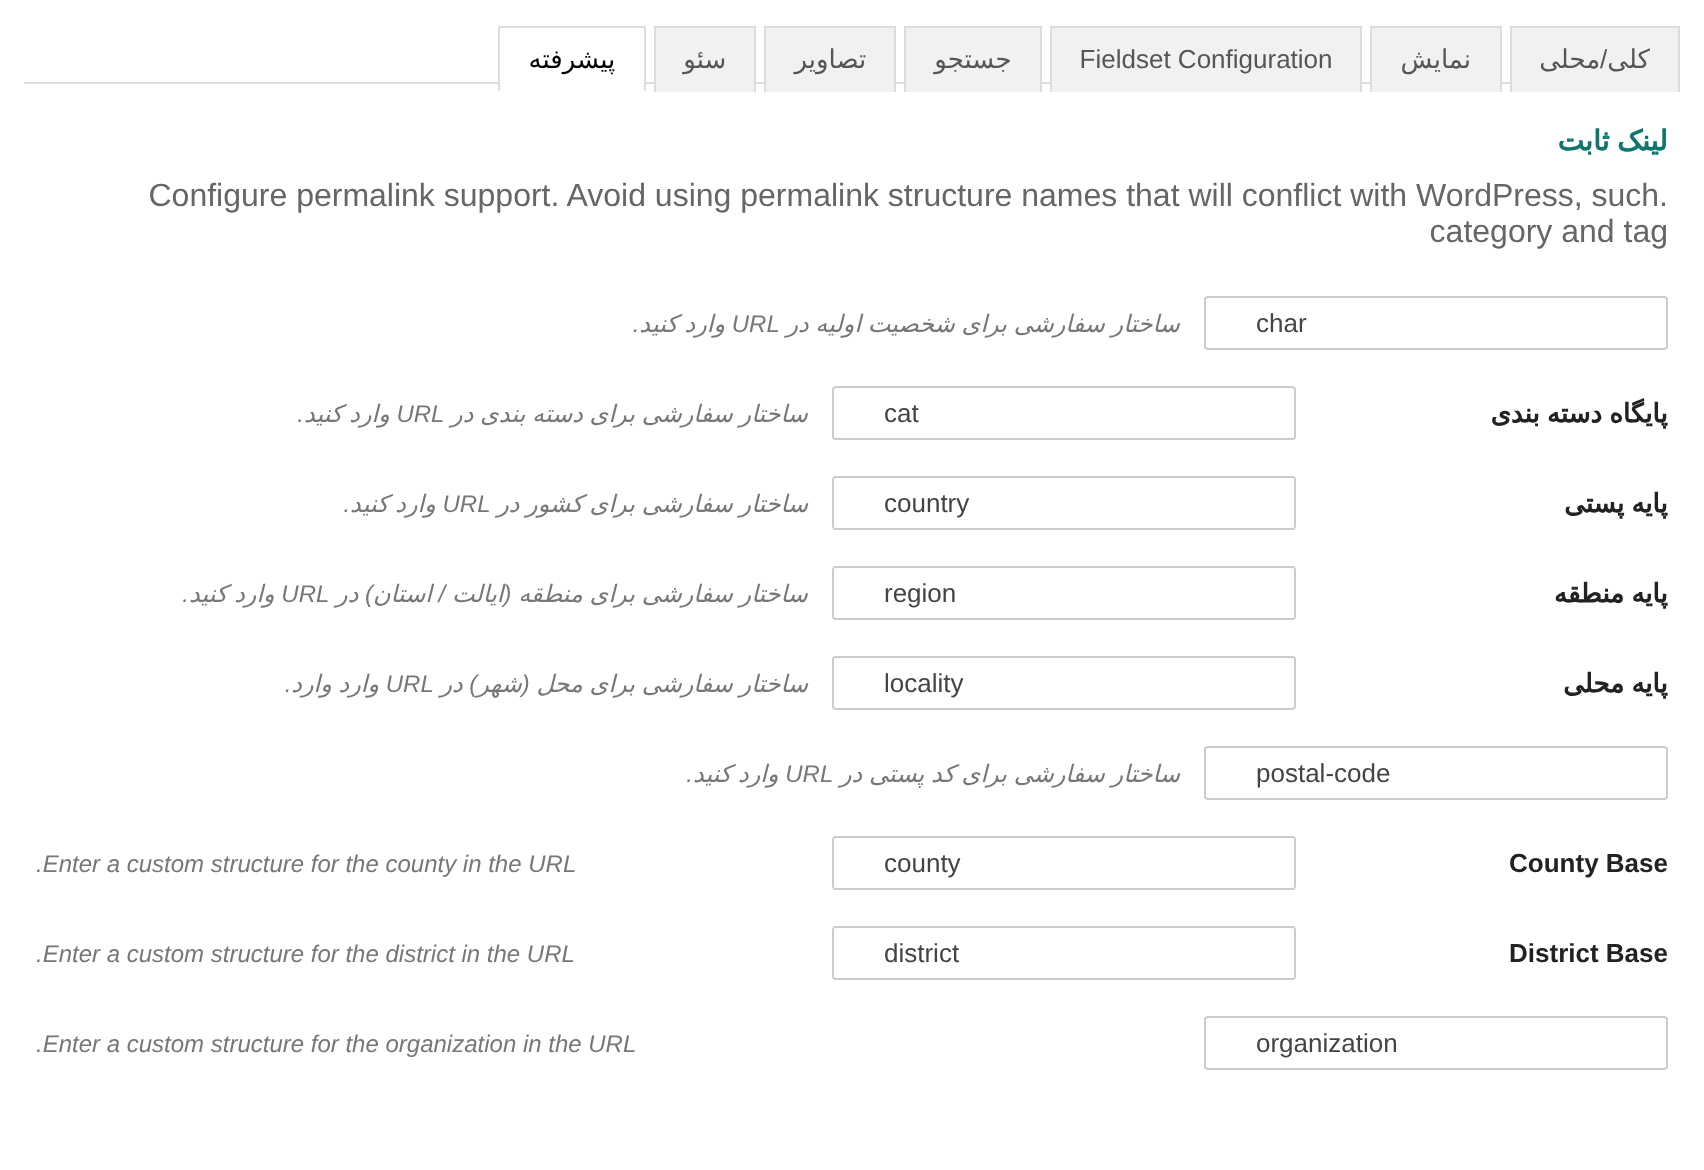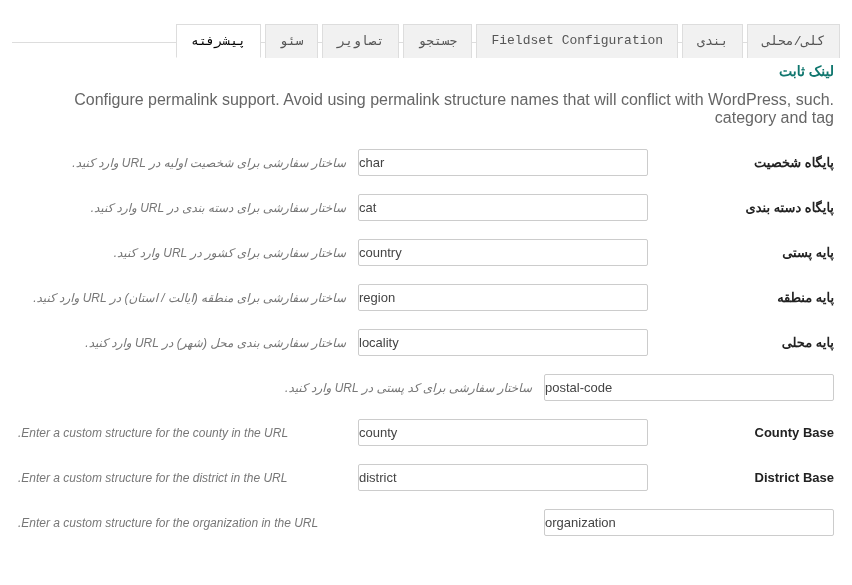--- a/index.html
+++ b/index.html
@@ -27,22 +27,21 @@
     }
     .tab {
       padding: 8px 14px;
       background: #f1f1f1;
       border: 1px solid #ddd;
       border-bottom: none;
       color: #555;
       cursor: pointer;
       font-size: 13px;
       position: relative;
-      top: 16px;
-      font-family: Liberation Mono, monospace;
+      top: 5px;
     }
     .tab.active {
       background: #ffffff;
       border-bottom: 1px solid #fff;
       color: #000;
     }
     .section-title {
       font-weight: bold;
       color: #0f766e;
       font-size: 14px;
@@ -75,22 +74,22 @@
       text-align: right;
     }
     .form-input-wrap {
       display: flex;
       flex-direction: row;
       align-items: center;
       flex: 1;
       gap: 12px;
     }
     .form-input {
-      width: 290px;
-      padding: 5px 0;
+      width: 232px;
+      padding: 5px 25px;
       border: 1px solid #ccc;
       border-radius: 2px;
       font-size: 13px;
       color: #444;
       background: #fff;
       direction: ltr;
       text-align: left;
       font-family: Tahoma, Arial, sans-serif;
     }
     .form-hint {
@@ -104,34 +103,33 @@
     .form-hint.ltr-hint {
       direction: ltr;
       text-align: left;
     }
   </style>
 </head>
 <body>
 
 <div class="tabs" id="tabs-container">
     <div class="tab">کلی/محلی</div>
-    <div class="tab">بندی</div>
+    <div class="tab">نمایش</div>
     <div class="tab">Fieldset Configuration</div>
     <div class="tab">جستجو</div>
     <div class="tab">تصاویر</div>
     <div class="tab">سئو</div>
     <div class="tab active">پیشرفته</div>
   </div>
 
 <div class="section-title">لینک ثابت</div>
 <div class="section-desc">.Configure permalink support. Avoid using permalink structure names that will conflict with WordPress, such category and tag</div>
 
 <div id="fields-container">
     <div class="form-row">
-      <div class="form-label">پایگاه شخصیت</div>
       <div class="form-input-wrap">
         <input type="text" class="form-input" value="char" style="">
         <div class="form-hint">ساختار سفارشی برای شخصیت اولیه در URL وارد کنید.</div>
       </div>
     </div>
     <div class="form-row">
       <div class="form-label">پایگاه دسته بندی</div>
       <div class="form-input-wrap">
         <input type="text" class="form-input" value="cat" style="">
         <div class="form-hint">ساختار سفارشی برای دسته بندی در URL وارد کنید.</div>
@@ -148,21 +146,21 @@
       <div class="form-label">پایه منطقه</div>
       <div class="form-input-wrap">
         <input type="text" class="form-input" value="region" style="">
         <div class="form-hint">ساختار سفارشی برای منطقه (ایالت / استان) در URL وارد کنید.</div>
       </div>
     </div>
     <div class="form-row">
       <div class="form-label">پایه محلی</div>
       <div class="form-input-wrap">
         <input type="text" class="form-input" value="locality" style="">
-        <div class="form-hint">ساختار سفارشی بندی محل (شهر) در URL وارد کنید.</div>
+        <div class="form-hint">ساختار سفارشی برای محل (شهر) در URL وارد وارد.</div>
       </div>
     </div>
     <div class="form-row">
       <div class="form-input-wrap">
         <input type="text" class="form-input" value="postal-code" style="">
         <div class="form-hint">ساختار سفارشی برای کد پستی در URL وارد کنید.</div>
       </div>
     </div>
     <div class="form-row">
       <div class="form-label">County Base</div>

